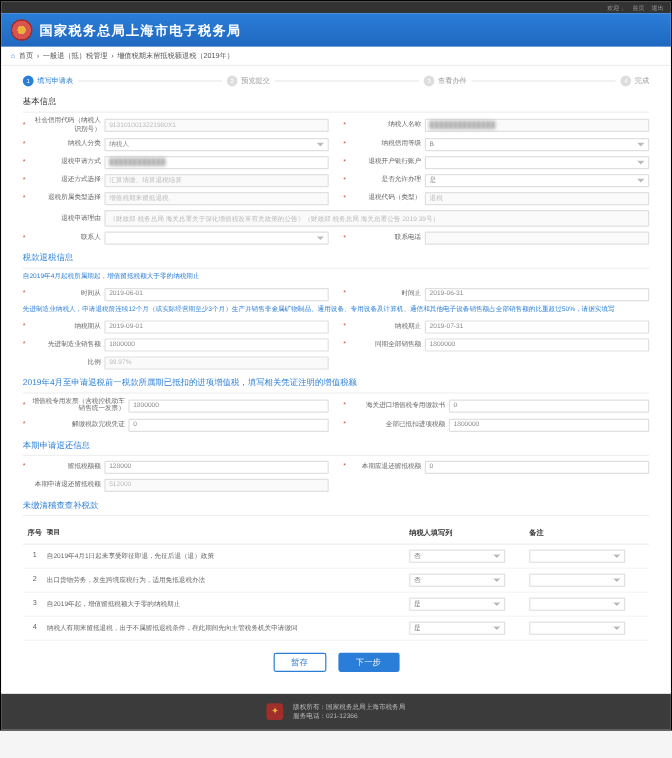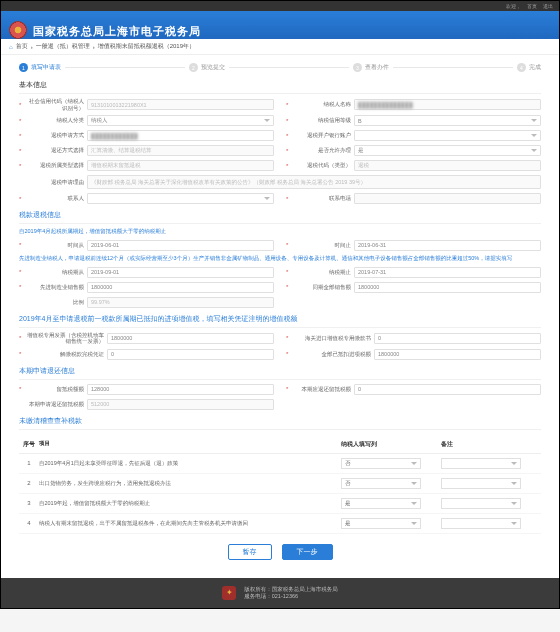--- a/index.html
+++ b/index.html
@@ -1,19 +1,19 @@
 <!DOCTYPE html>
 <html><head>
 <meta charset="utf-8">
 <style>
   *{box-sizing:border-box;margin:0;padding:0}
   body{font-family:"Microsoft YaHei","PingFang SC",sans-serif;font-size:6px;background:#f5f5f5;color:#666}
   .page{width:560px;margin:0 auto;background:#fff;border:1px solid #000}
   .topbar{height:10px;background:#333;color:#999;font-size:5px;display:flex;justify-content:flex-end;align-items:center;padding:0 6px;gap:6px}
-  .banner{height:28px;background:linear-gradient(#2a7ed8,#2068c0);color:#fff;display:flex;align-items:flex-end;padding:0 8px;gap:6px}
+  .banner{height:28px;background:linear-gradient(#2a7ed8,#2068c0);color:#fff;display:flex;align-items:center;padding:0 8px;gap:6px}
   .emblem{width:18px;height:18px;border-radius:50%;background:radial-gradient(circle,#d9534f 60%,#a02f2b 62%);position:relative}
   .emblem::after{content:"";position:absolute;inset:3px;border-radius:50%;background:radial-gradient(circle,#e8b23d 40%,#d9534f 42%)}
   .banner-title{font-size:11px;font-weight:bold;letter-spacing:1px}
   .crumbs{height:16px;background:#fff;border-bottom:1px solid #eee;display:flex;align-items:center;padding:0 8px;font-size:6px;color:#555;gap:3px}
   .home-icon{color:#2a7ed8}
   .body{padding:8px 18px;background:#fff;position:relative}
   .steps{display:flex;align-items:center;margin-bottom:8px}
   .step{display:flex;align-items:center;gap:3px;font-size:6px;color:#999}
   .step-dot{width:9px;height:9px;border-radius:50%;background:#ddd;color:#fff;display:flex;align-items:center;justify-content:center;font-size:5px}
   .step.active .step-dot{background:#2a7ed8}

